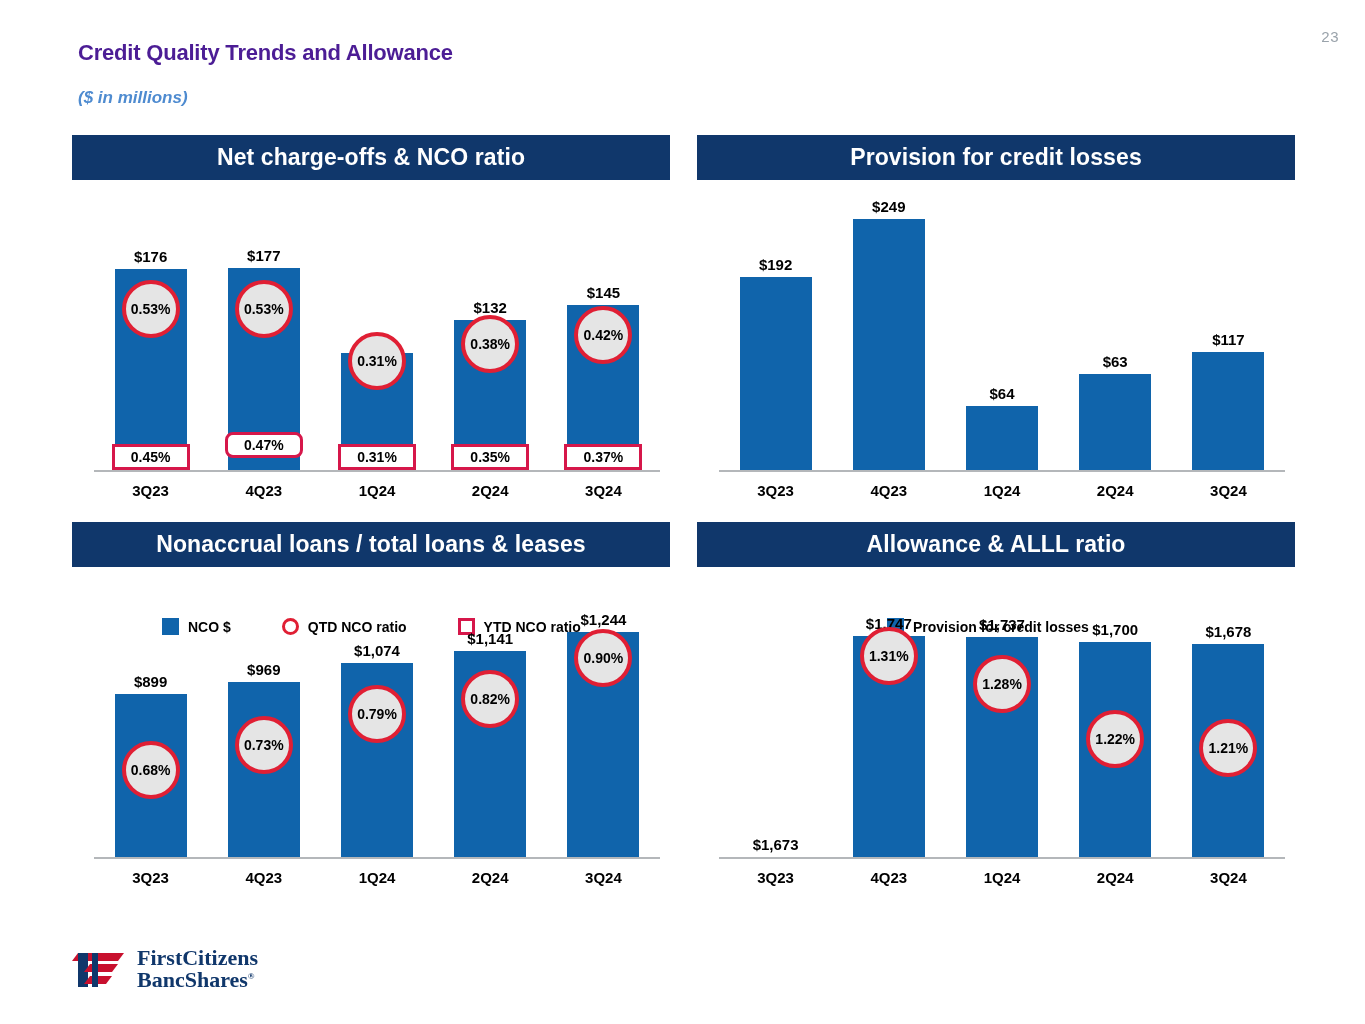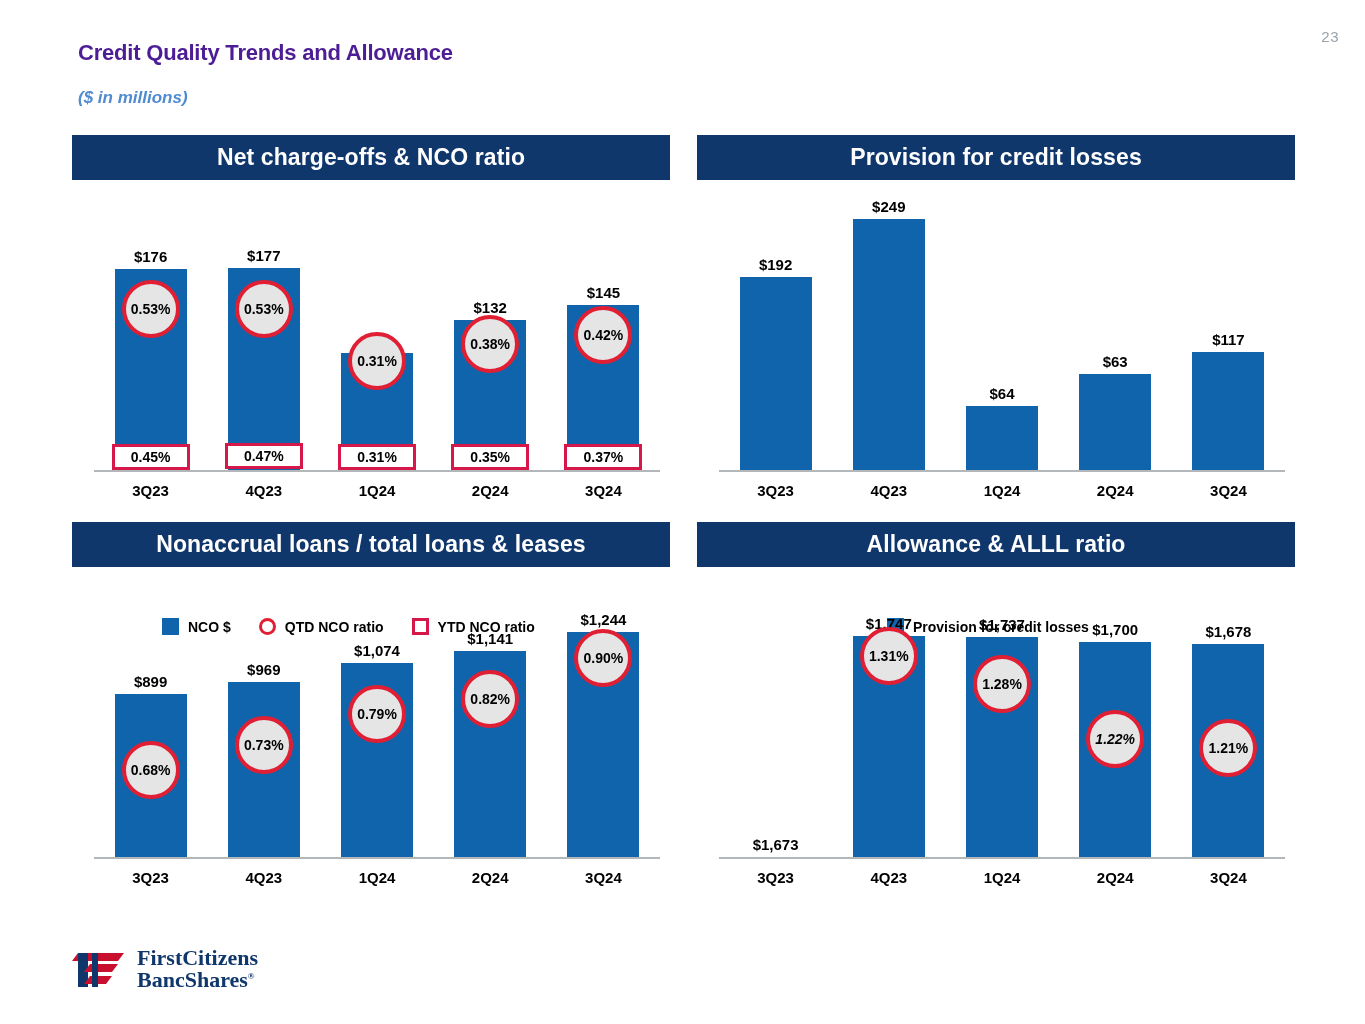--- a/index.html
+++ b/index.html
@@ -225,21 +225,21 @@
           <div class="bar-value">$176</div>
           <div class="bar-rect" style="height: 201px;">
             <div class="ratio-bubble" style="bottom: 132px;">0.53%</div>
             <div class="ytd-box" style="bottom: 0px;">0.45%</div>
           </div>
         </div>
         <div class="bar-slot">
           <div class="bar-value">$177</div>
           <div class="bar-rect" style="height: 202px;">
             <div class="ratio-bubble" style="bottom: 132px;">0.53%</div>
-            <div class="ytd-box" style="bottom: 1px;">0.47%</div>
+            <div class="ytd-box" style="bottom: 12px; border-radius: 8px;">0.47%</div>
           </div>
         </div>
         <div class="bar-slot">
           <div class="bar-value">$103</div>
           <div class="bar-rect" style="height: 117px;">
             <div class="ratio-bubble" style="bottom: 80px;">0.31%</div>
             <div class="ytd-box" style="bottom: 0px;">0.31%</div>
           </div>
         </div>
         <div class="bar-slot">
@@ -259,21 +259,21 @@
       </div>
     <div class="axis-line" style="top:290px;"></div>
     <div class="cat-labels" style="top:302px;">
         <span>3Q23</span>
         <span>4Q23</span>
         <span>1Q24</span>
         <span>2Q24</span>
         <span>3Q24</span>
       </div>
   </div>
-  <div class="legend" style="left:90px; top:483px; gap:28px;">
+  <div class="legend" style="left:90px; top:483px; gap:51px;">
       <div class="legend-item">
         <span class="swatch-square"></span>
         <span>NCO $</span>
       </div>
       <div class="legend-item">
         <span class="swatch-circle"></span>
         <span>QTD NCO ratio</span>
       </div>
       <div class="legend-item">
         <span class="swatch-box-outline"></span>
@@ -385,21 +385,21 @@
           </div>
         </div>
         <div class="bar-slot">
           <div class="bar-value">$1,737</div>
           <div class="bar-rect" style="height: 220px;">
             <div class="ratio-bubble" style="bottom: 144px;">1.28%</div>
           </div>
         </div>
         <div class="bar-slot">
           <div class="bar-value">$1,700</div>
-          <div class="bar-rect" style="height: 215px; font-style: italic;">
+          <div class="bar-rect" style="height: 215px;">
             <div class="ratio-bubble" style="bottom: 89px;">1.22%</div>
           </div>
         </div>
         <div class="bar-slot">
           <div class="bar-value">$1,678</div>
           <div class="bar-rect" style="height: 213px;">
             <div class="ratio-bubble" style="bottom: 80px;">1.21%</div>
           </div>
         </div>
       </div>

